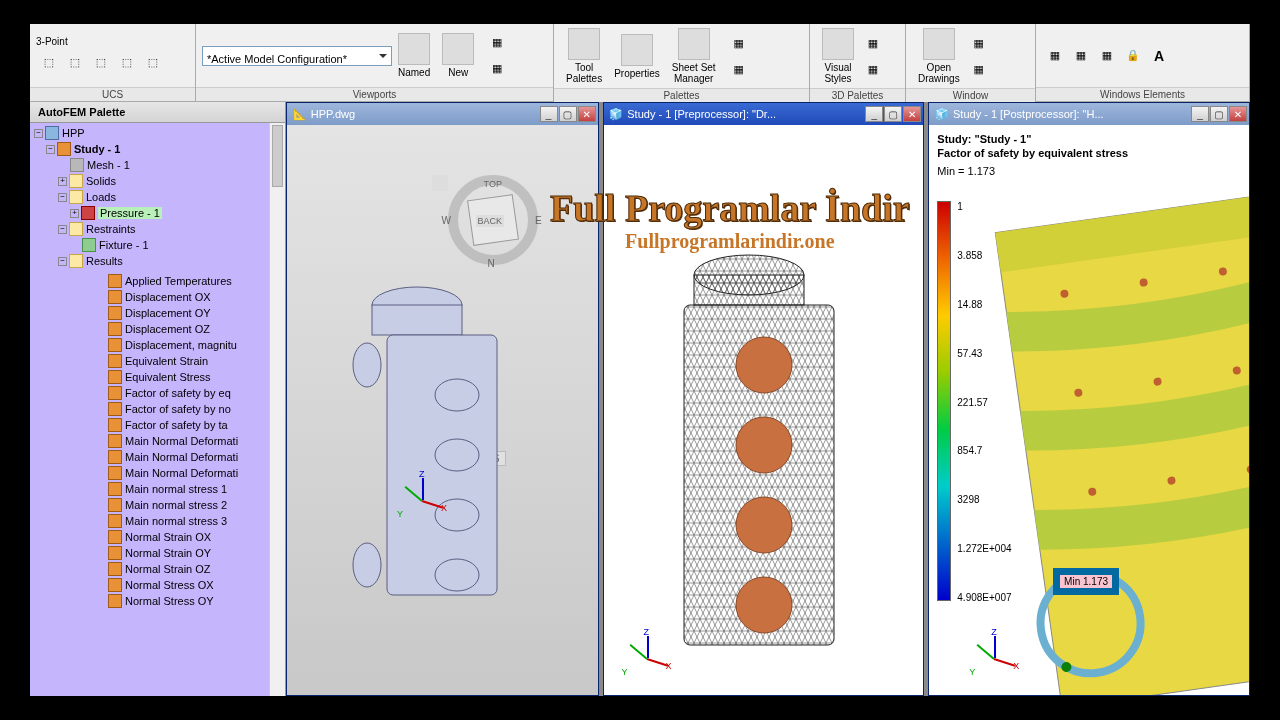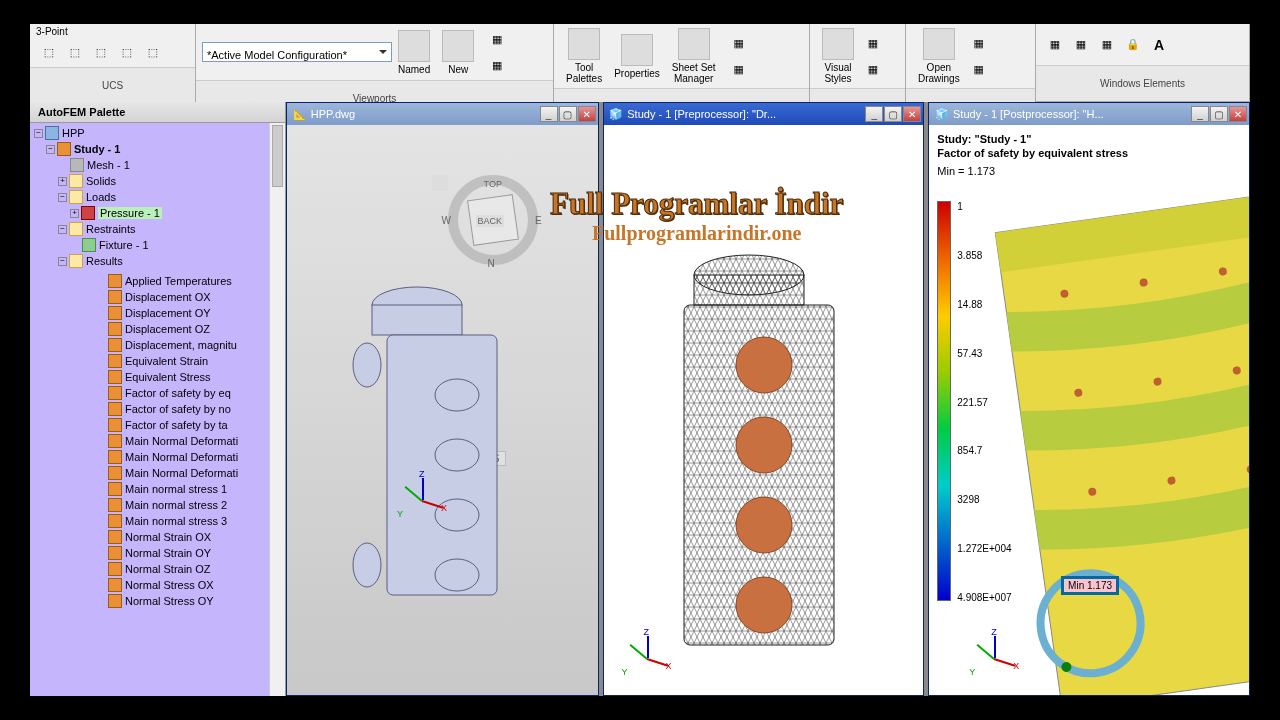--- a/index.html
+++ b/index.html
@@ -1,21 +1,21 @@
 <!DOCTYPE html>
 <html><head>
 <meta charset="utf-8">
 <style>
 * { box-sizing: border-box; margin: 0; padding: 0; font-family: Tahoma, Arial, sans-serif; font-size: 11px; }
 body { background: #000; width: 1280px; height: 720px; overflow: hidden; }
 .frame { position: absolute; left: 28px; top: 22px; width: 1224px; height: 676px; background: #fff; border: 2px solid #000; }
 .ribbon { background: #f0f0f0; border-bottom: 1px solid #aaa; height: 78px; display: flex; }
 .rgroup { border-right: 1px solid #aaa; display: flex; flex-direction: column; }
 .rgroup-body { flex: 1; display: flex; align-items: center; padding: 2px 6px; }
-.rgroup-label { font-size: 10px; color: #444; text-align: center; padding: 12px 0; background: #e8e8e8; border-top: 1px solid #ccc; }
+.rgroup-label { font-size: 10px; color: #444; text-align: center; padding: 1px 0; background: #e8e8e8; border-top: 1px solid #ccc; }
 .btn-sm { width: 24px; height: 24px; border: 1px solid transparent; margin: 1px; display: flex; align-items: center; justify-content: center; cursor: pointer; }
 .btn-lg { display: flex; flex-direction: column; align-items: center; padding: 2px 6px; cursor: pointer; min-width: 40px; }
 .btn-lg .ic { width: 32px; height: 32px; background: #ddd; border: 1px solid #bbb; margin-bottom: 2px; }
 .btn-lg .lbl { font-size: 10px; text-align: center; line-height: 1.1; }
 .combo { height: 20px; border: 1px solid #7b9ebd; background: #fff; padding: 0 18px 0 4px; position: relative; font-size: 11px; display: flex; align-items: flex-end; width: 190px; }
 .combo::after { content: ""; position: absolute; right: 4px; top: 7px; border: 4px solid transparent; border-top-color: #333; }
 .main { display: flex; height: calc(100% - 78px); }
 .palette { width: 256px; background: #c4b5fd; border-right: 1px solid #999; display: flex; flex-direction: column; }
 .palette-title { background: linear-gradient(#e6e6e6,#d4d4d4); border-bottom: 1px solid #999; padding: 4px 8px; font-weight: bold; }
 .palette-tree { flex: 1; overflow: hidden; position: relative; }
@@ -64,23 +64,23 @@
 .axis3d .y { position: absolute; left: 0px; top: 34px; font-size: 9px; color: #0a0; }
 .axis3d .z { position: absolute; left: 22px; top: -6px; font-size: 9px; color: #00c; }
 .result-info { position: absolute; left: 8px; top: 8px; font-size: 11px; }
 .result-info .st { font-weight: bold; }
 .result-info .ti { font-weight: bold; margin-top: 2px; }
 .result-info .mn { margin-top: 6px; }
 .legend { position: absolute; left: 8px; top: 76px; }
 .legend-bar { width: 14px; height: 400px; background: linear-gradient(to bottom,#c00,#e60,#fc0,#9c0,#0c4,#0cc,#06c,#00c); border: 1px solid #666; float: left; }
 .legend-labels { margin-left: 20px; display: flex; flex-direction: column; justify-content: space-between; height: 402px; }
 .legend-labels span { font-size: 10px; }
-.min-tag { position: absolute; right: 130px; bottom: 100px; background: #f9c4d0; border: 3px solid #0369a1; padding: 1px 4px; font-size: 10px; text-align: right; }
+.min-tag { position: absolute; right: 130px; bottom: 100px; background: #f9c4d0; border: 7px solid #0369a1; padding: 1px 4px; font-size: 10px; text-align: right; }
 .contour { position: absolute; right: -60px; top: 70px; width: 340px; height: 540px; }
-.watermark1 { font-family: Georgia, serif; font-weight: bold; font-size: 31px; color: #c77628; text-shadow: 1px 1px 0 #5a3410; -webkit-text-stroke: 1px #4a2a08; }
+.watermark1 { font-family: Georgia, serif; font-weight: bold; font-size: 38px; color: #c77628; text-shadow: 1px 1px 0 #5a3410; -webkit-text-stroke: 1px #4a2a08; }
 .watermark2 { font-family: Georgia, serif; font-weight: bold; font-size: 20px; color: #c77628; }
 .wm-wrap { position: absolute; left: 520px; top: 162px; z-index: 50; text-align: center; pointer-events: none; }
 </style>
 </head>
 <body>
 
 <div class="frame">
 
   <div class="ribbon">
     <div class="rgroup" style="width:166px">

